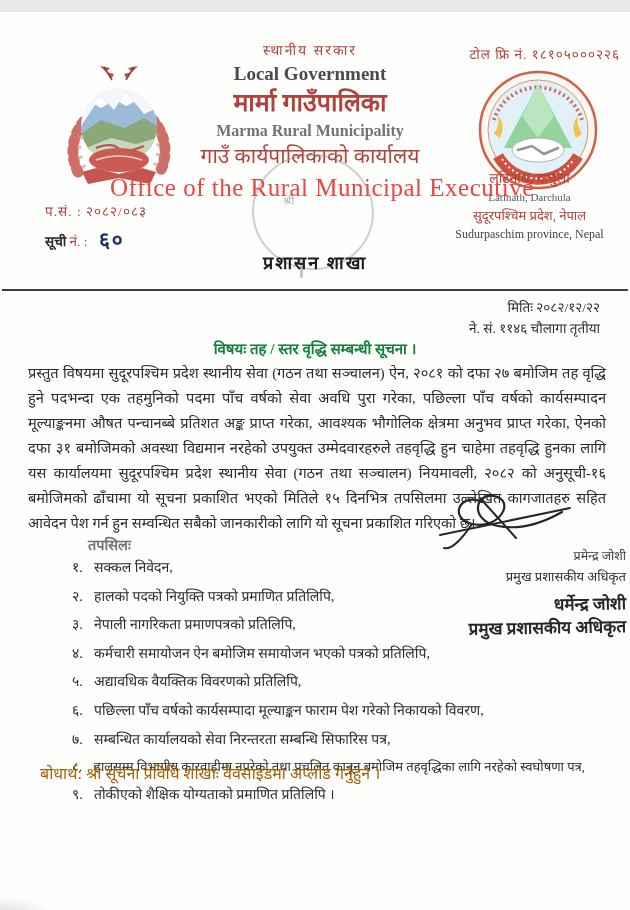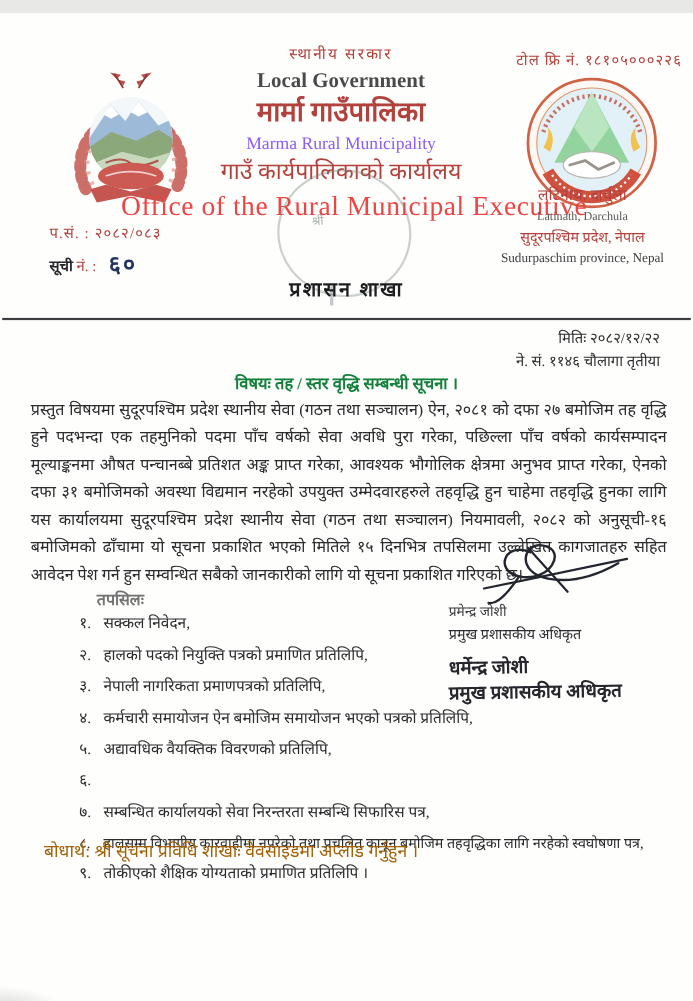--- a/index.html
+++ b/index.html
@@ -12,21 +12,21 @@
     font-family:"Liberation Serif","DejaVu Sans",serif;
     color:#2d2d30;
   }
   .abs{position:absolute;}
 
   
   .hdr-center{left:110px;top:32px;width:400px;text-align:center;line-height:1;}
   .l-govne{font-size:14px;color:#b2403c;letter-spacing:2px;margin-bottom:6px;}
   .l-goven{font-size:19px;font-weight:bold;color:#4a4a4c;margin-bottom:7px;}
   .l-munne{font-size:25px;color:#b2403c;font-weight:bold;margin-bottom:8px;}
-  .l-munen{font-size:16px;font-weight:normal;color:#8b5cf6;margin-bottom:7px;}
+  .l-munen{font-size:16px;font-weight:bold;color:#737373;margin-bottom:7px;}
   .l-offne{font-size:21px;color:#b2403c;margin-bottom:8px;}
   .l-offen{font-size:25px;font-weight:normal;color:#ef4444;letter-spacing:.5px;white-space:nowrap;}
 
   .tollfree{right:10px;top:33px;font-size:13.5px;color:#b2403c;letter-spacing:1px;}
 
   .addr{left:432px;top:160px;width:195px;text-align:center;line-height:1;}
   .addr .a1{font-size:14px;color:#b2403c;margin-bottom:6px;}
   .addr .a2{font-size:11px;color:#5a5a5c;margin-bottom:6px;}
   .addr .a3{font-size:13px;color:#b2403c;margin-bottom:6px;}
   .addr .a4{font-size:12px;color:#3f3f41;}
@@ -46,21 +46,21 @@
   .subject{left:0;top:326px;width:630px;text-align:center;font-size:15px;font-weight:bold;color:#15803d;}
 
   .body-par{left:28px;top:349px;width:578px;font-size:14.6px;line-height:25px;text-align:justify;color:#2b2b2e;}
 
   .tapasil-h{left:88px;top:522px;font-size:14.5px;font-weight:bold;color:#737373;}
   .t-list{left:72px;top:546px;width:545px;}
   .t-item{display:flex;margin-bottom:9px;font-size:14px;color:#2b2b2e;line-height:1.4;}
   .t-item .num{width:22px;flex:0 0 22px;}
   .t-item.small{font-size:13px;}
 
-  .sig-block{left:408px;top:538px;width:218px;text-align:left;line-height:1;}
+  .sig-block{left:408px;top:538px;width:218px;text-align:right;line-height:1;}
   .sig-name{font-size:12.5px;color:#3a3a3e;margin-bottom:7px;}
   .sig-title{font-size:13px;color:#2e2e32;margin-bottom:14px;}
   .stamp-name{font-size:17px;font-weight:bold;color:#26262c;margin-bottom:6px;transform:rotate(-1deg);}
   .stamp-title{font-size:17px;font-weight:bold;color:#26262c;transform:rotate(-1deg);}
 
   .bodhartha{left:40px;top:750px;font-size:16px;color:#a16207;}
 
   
   .faint-stamp{
     left:252px;top:142px;width:118px;height:112px;border-radius:50%;
@@ -189,20 +189,21 @@
     <div class="t-item">
         <span class="num">४.</span>
         <span class="txt">कर्मचारी समायोजन ऐन बमोजिम समायोजन भएको पत्रको प्रतिलिपि,</span>
       </div>
     <div class="t-item">
         <span class="num">५.</span>
         <span class="txt">अद्यावधिक वैयक्तिक विवरणको प्रतिलिपि,</span>
       </div>
     <div class="t-item">
         <span class="num">६.</span>
+        <span class="txt">पछिल्ला पाँच वर्षको कार्यसम्पादा मूल्याङ्कन फाराम पेश गरेको निकायको विवरण,</span>
       </div>
     <div class="t-item">
         <span class="num">७.</span>
         <span class="txt">सम्बन्धित कार्यालयको सेवा निरन्तरता सम्बन्धि सिफारिस पत्र,</span>
       </div>
     <div class="t-item small">
         <span class="num">८.</span>
         <span class="txt">हालसम्म विभागीय कारवाहीमा नपरेको तथा प्रचलित कानून बमोजिम तहवृद्धिका लागि नरहेको स्वघोषणा पत्र,</span>
       </div>
     <div class="t-item">

